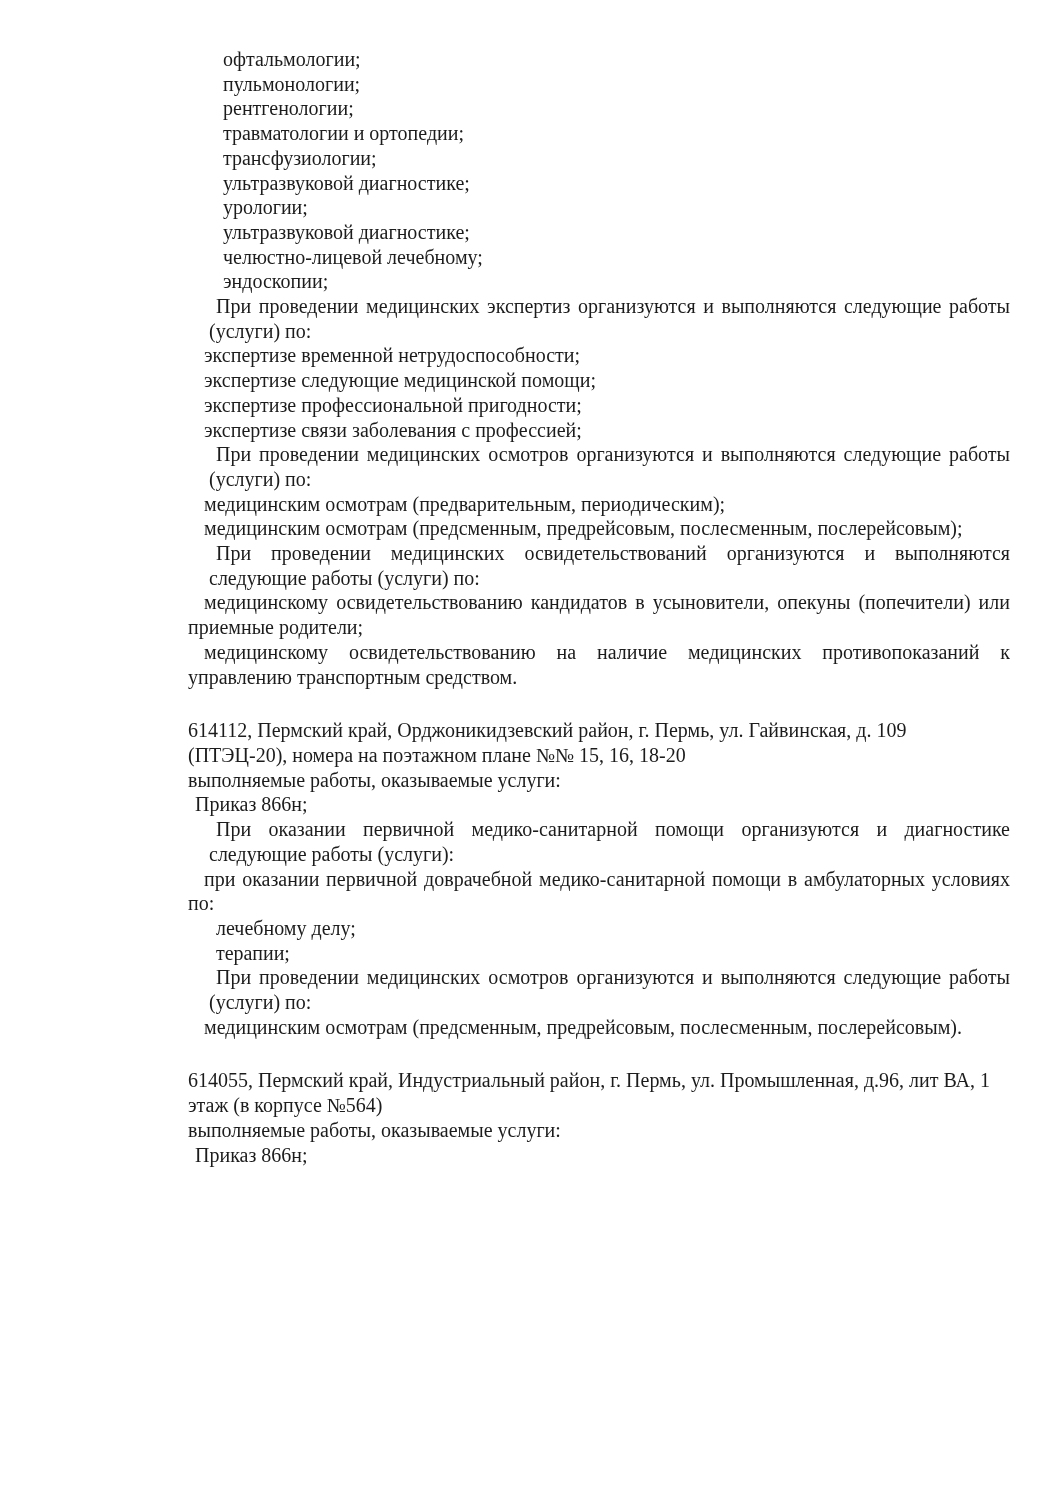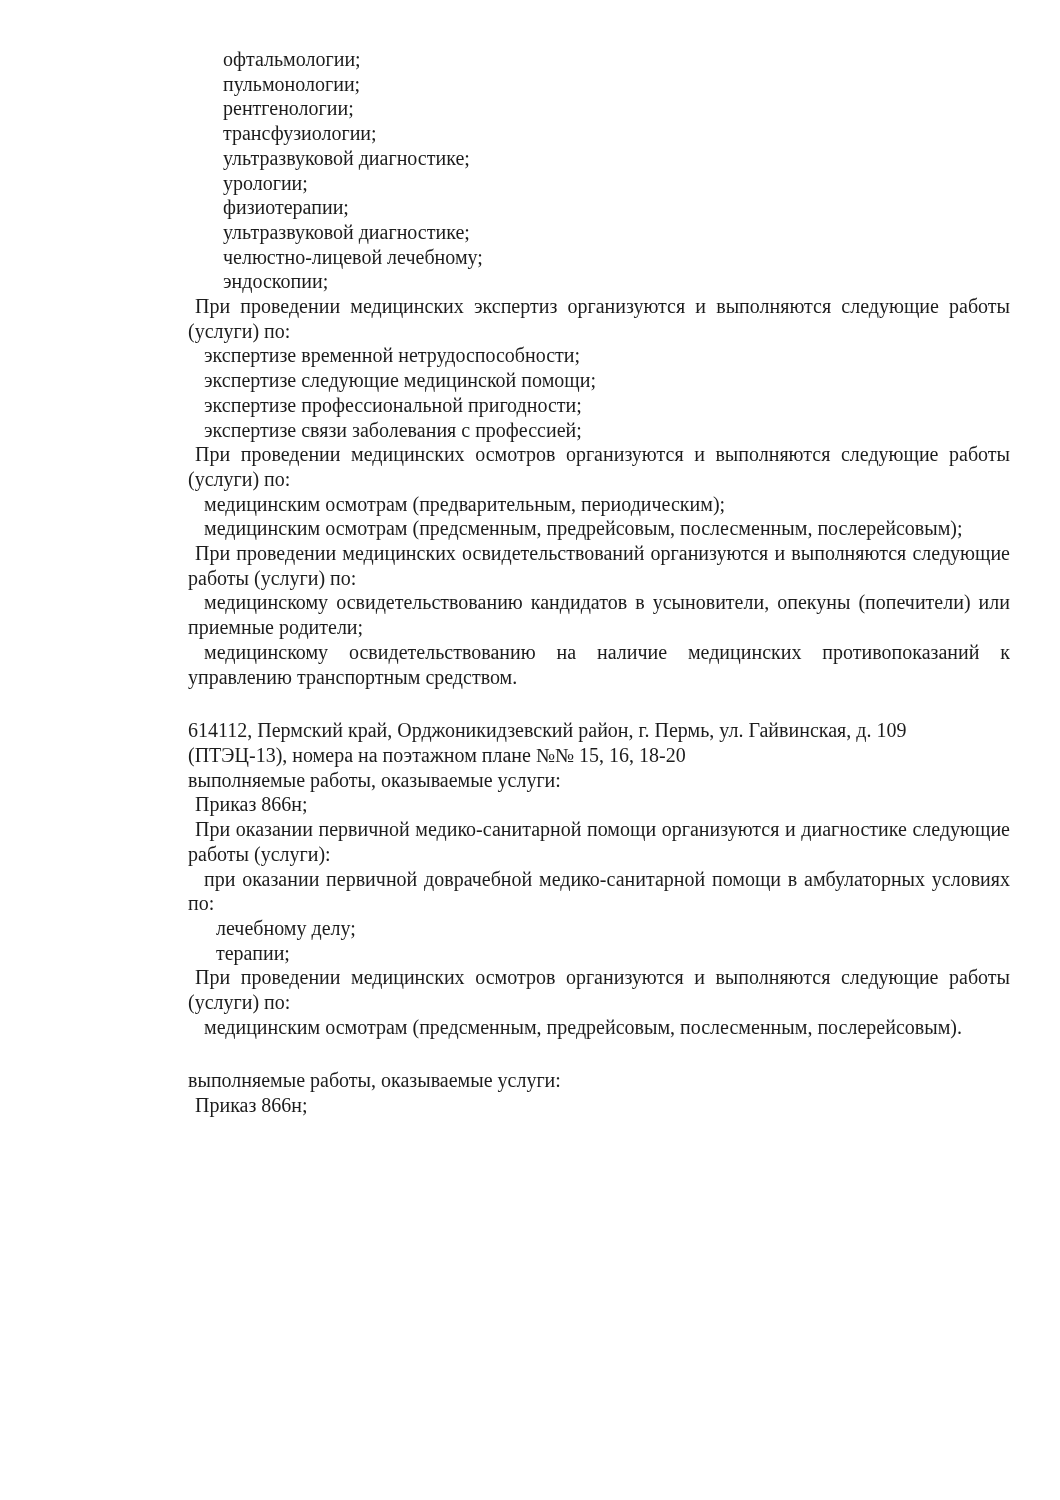--- a/index.html
+++ b/index.html
@@ -21,66 +21,67 @@
     height: 1500px;
     padding: 47px 50px 0 188px;
   }
   .line {
     margin: 0;
     line-height: 24.7px;
     text-align: justify;
     text-indent: 0;
   }
   
-  .t-para  { text-indent: 7px; }
+  .t-para  { text-indent: 7px; margin-left: 21px; }
   .t-order { text-indent: 7px; }
   
   .t-item  { text-indent: 16px; }
   
   .t-item-sub  { text-indent: 28px; }
   
   .t-item-deep { text-indent: 35px; }
   
   .t-address { text-align: left; text-indent: 0; }
   
   .t-spacer { height: 29px; }
 </style>
 </head>
 <body style="background: rgb(255, 255, 255); color: rgb(28, 28, 28);">
 
 <div class="page">
   <div>
       <p class="line t-item-deep">офтальмологии;</p>
       <p class="line t-item-deep">пульмонологии;</p>
       <p class="line t-item-deep">рентгенологии;</p>
+      <p class="line t-item-deep">травматологии и ортопедии;</p>
       <p class="line t-item-deep">трансфузиологии;</p>
       <p class="line t-item-deep">ультразвуковой диагностике;</p>
       <p class="line t-item-deep">урологии;</p>
-      <p class="line t-item-deep">физиотерапии;</p>
       <p class="line t-item-deep">ультразвуковой диагностике;</p>
       <p class="line t-item-deep">челюстно-лицевой лечебному;</p>
       <p class="line t-item-deep">эндоскопии;</p>
       <p class="line t-para">При проведении медицинских экспертиз организуются и выполняются следующие работы (услуги) по:</p>
       <p class="line t-item">экспертизе временной нетрудоспособности;</p>
       <p class="line t-item">экспертизе следующие медицинской помощи;</p>
       <p class="line t-item">экспертизе профессиональной пригодности;</p>
       <p class="line t-item">экспертизе связи заболевания с профессией;</p>
       <p class="line t-para">При проведении медицинских осмотров организуются и выполняются следующие работы (услуги) по:</p>
       <p class="line t-item">медицинским осмотрам (предварительным, периодическим);</p>
       <p class="line t-item">медицинским осмотрам (предсменным, предрейсовым, послесменным, послерейсовым);</p>
       <p class="line t-para">При проведении медицинских освидетельствований организуются и выполняются следующие работы (услуги) по:</p>
       <p class="line t-item">медицинскому освидетельствованию кандидатов в усыновители, опекуны (попечители) или приемные родители;</p>
       <p class="line t-item">медицинскому освидетельствованию на наличие медицинских противопоказаний к управлению транспортным средством.</p>
       <div class="line t-spacer"></div>
-      <p class="line t-address">614112, Пермский край, Орджоникидзевский район, г. Пермь, ул. Гайвинская, д. 109 (ПТЭЦ-13), номера на поэтажном плане №№ 15, 16, 18-20</p>
+      <p class="line t-address">614112, Пермский край, Орджоникидзевский район, г. Пермь, ул. Гайвинская, д. 109 (ПТЭЦ-20), номера на поэтажном плане №№ 15, 16, 18-20</p>
       <p class="line t-address">выполняемые работы, оказываемые услуги:</p>
       <p class="line t-order">Приказ 866н;</p>
       <p class="line t-para">При оказании первичной медико-санитарной помощи организуются и диагностике следующие работы (услуги):</p>
       <p class="line t-item">при оказании первичной доврачебной медико-санитарной помощи в амбулаторных условиях по:</p>
       <p class="line t-item-sub">лечебному делу;</p>
       <p class="line t-item-sub">терапии;</p>
       <p class="line t-para">При проведении медицинских осмотров организуются и выполняются следующие работы (услуги) по:</p>
       <p class="line t-item">медицинским осмотрам (предсменным, предрейсовым, послесменным, послерейсовым).</p>
       <div class="line t-spacer"></div>
+      <p class="line t-address">614055, Пермский край, Индустриальный район, г. Пермь, ул. Промышленная, д.96, лит ВА, 1 этаж (в корпусе №564)</p>
       <p class="line t-address">выполняемые работы, оказываемые услуги:</p>
       <p class="line t-order">Приказ 866н;</p>
     </div>
 </div>
 
 </body></html>

